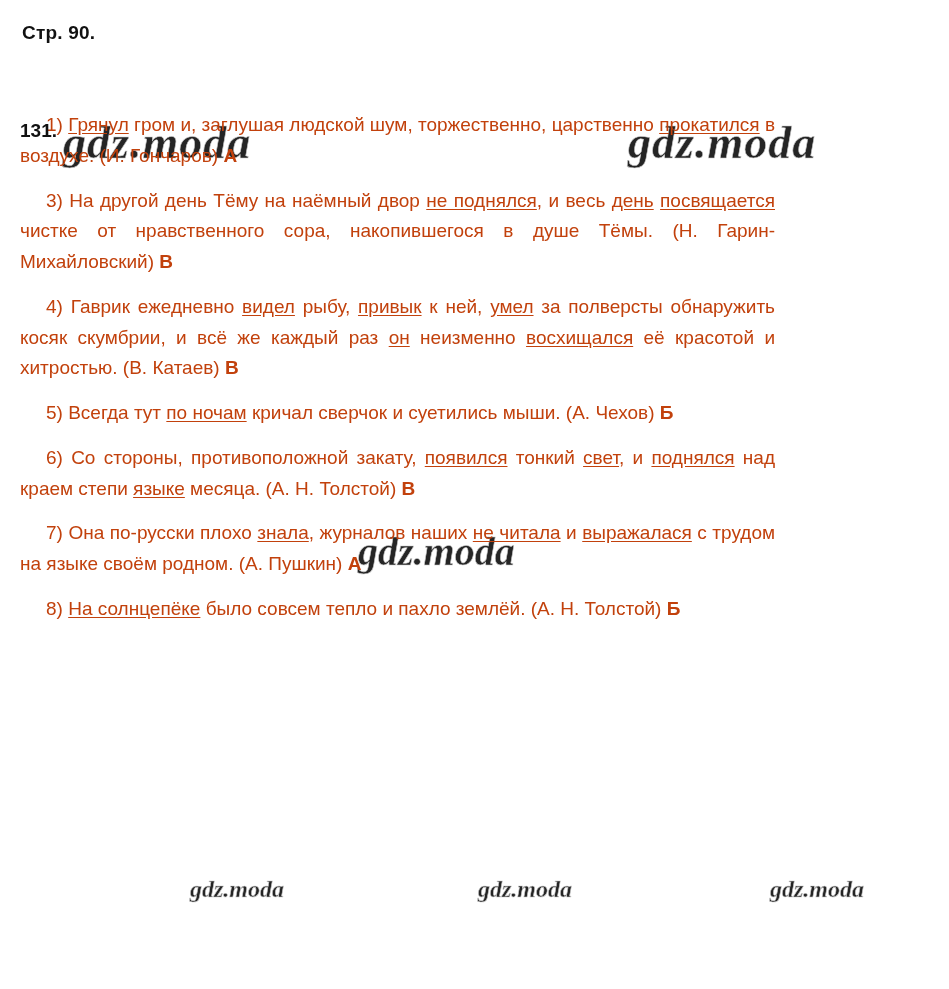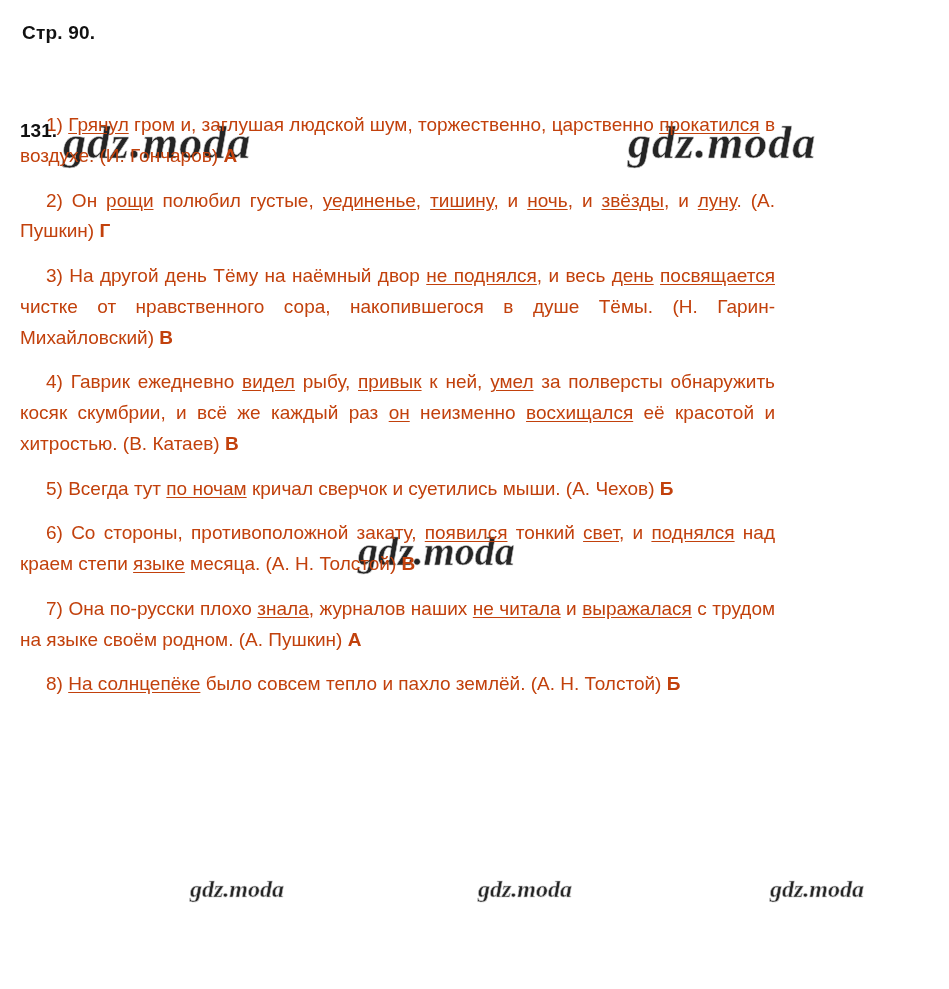--- a/index.html
+++ b/index.html
@@ -112,21 +112,20 @@
     <span class="wm wm-big wm2">gdz.moda</span>
     <span class="wm wm-mid wm3">gdz.moda</span>
     <span class="wm wm-small wm4">gdz.moda</span>
     <span class="wm wm-small wm5">gdz.moda</span>
     <span class="wm wm-small wm6">gdz.moda</span>
 
     <div class="content">
       <div class="spacer-first-line"></div>
 
       <p class="item">1) <span class="u">Грянул</span> гром и, заглушая людской шум, торжественно, царственно <span class="u">прокатился</span> в воздухе. (И. Гончаров) <span class="ans">А</span></p>
-      <p class="item">2) Он <span class="u">рощи</span> полюбил густые, <span class="u">уединенье</span>, <span class="u">тишину</span>, и <span class="u">ночь</span>, и <span class="u">звёзды</span>, и <span class="u">луну</span>. (А. Пушкин) <span class="ans">Г</span></p>
       <p class="item">3) На другой день Тёму на наёмный двор <span class="u">не поднялся</span>, и весь <span class="u">день</span> <span class="u">посвящается</span> чистке от нравственного сора, накопившегося в душе Тёмы. (Н. Гарин-Михайловский) <span class="ans">В</span></p>
       <p class="item">4) Гаврик ежедневно <span class="u">видел</span> рыбу, <span class="u">привык</span> к ней, <span class="u">умел</span> за полверсты обнаружить косяк скумбрии, и всё же каждый раз <span class="u">он</span> неизменно <span class="u">восхищался</span> её красотой и хитростью. (В. Катаев) <span class="ans">В</span></p>
       <p class="item">5) Всегда тут <span class="u">по ночам</span> кричал сверчок и суетились мыши. (А. Чехов) <span class="ans">Б</span></p>
       <p class="item">6) Со стороны, противоположной закату, <span class="u">появился</span> тонкий <span class="u">свет</span>, и <span class="u">поднялся</span> над краем степи <span class="u">языке</span> месяца. (А. Н. Толстой) <span class="ans">В</span></p>
       <p class="item">7) Она по-русски плохо <span class="u">знала</span>, журналов наших <span class="u">не читала</span> и <span class="u">выражалася</span> с трудом на языке своём родном. (А. Пушкин) <span class="ans">А</span></p>
       <p class="item">8) <span class="u">На солнцепёке</span> было совсем тепло и пахло землёй. (А. Н. Толстой) <span class="ans">Б</span></p>
     </div>
   </div>
 </div>
 

